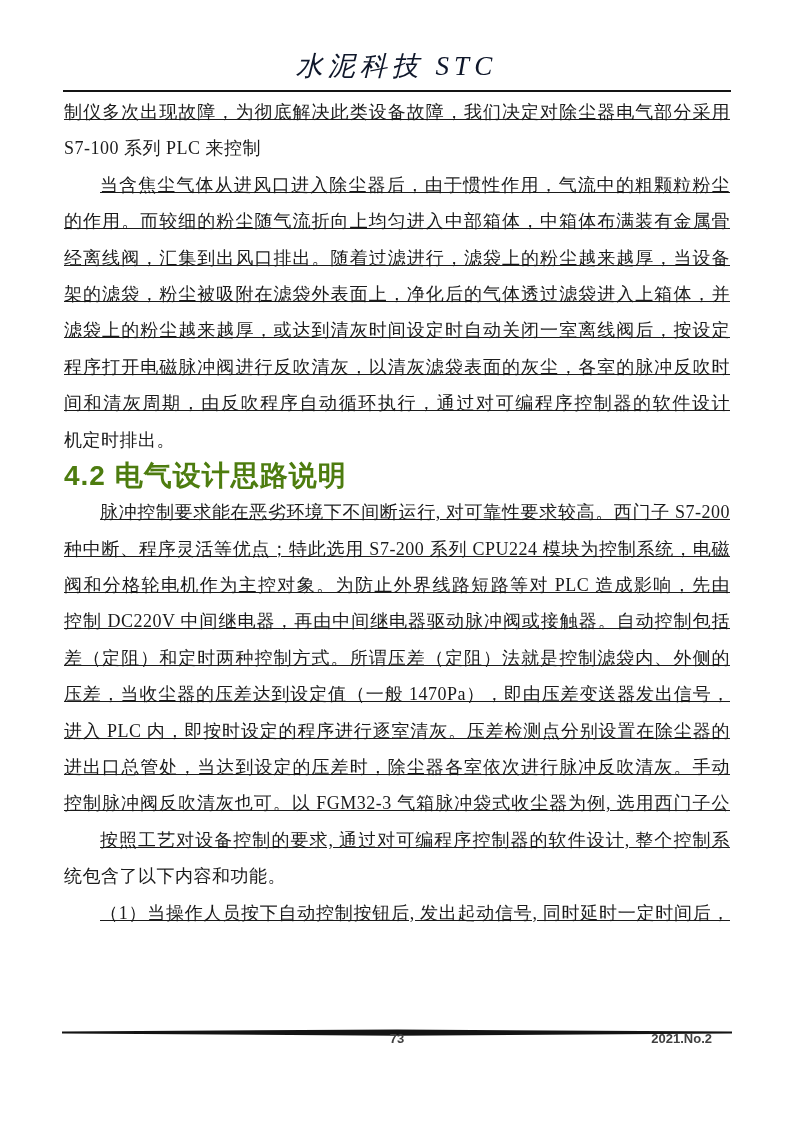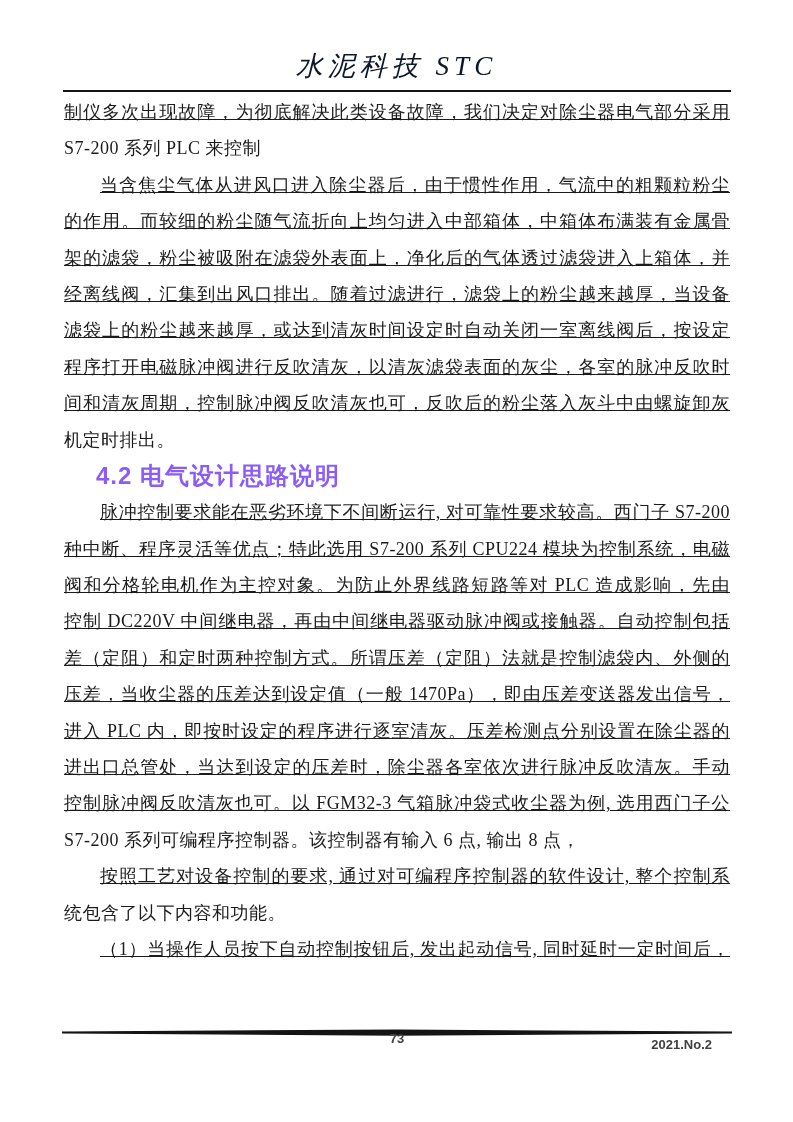--- a/index.html
+++ b/index.html
@@ -47,26 +47,25 @@
     text-align: justify;
     text-justify: inter-character;
     overflow: hidden;
     white-space: normal;
   }
   .line.full { text-align-last: justify; text-decoration: underline; }
   .line.indent { text-indent: 2em; }
   .heading {
     height: 36.4px;
     line-height: 36.4px;
-    font-size: 24px;
+    font-size: 28px;
     font-weight: bold;
     letter-spacing: 1px;
     font-family: "Liberation Sans", "DejaVu Sans", sans-serif;
-    color: #8b5cf6;
-    margin-left: 32px;
+    color: #4d7c0f;
   }
   .footer-divider {
     position: absolute;
     top: 1023px;
     left: 62px;
     width: 670px;
     height: 8px;
   }
   .footer-row {
     position: absolute;
@@ -78,60 +77,59 @@
     font-size: 13px;
     font-weight: bold;
     color: #404040;
   }
   .page-number {
     width: 100%;
     text-align: center;
   }
   .issue-number {
     position: absolute;
-    top: 6px;
+    top: 0;
     right: 18px;
   }
 </style>
 </head>
 <body>
 
 <div class="page">
 
   <div class="journal-title">水泥科技 STC</div>
 
   <div class="header-rule"></div>
 
   <div class="doc-body">
       <div class="para">
         <div class="line full">制仪多次出现故障，为彻底解决此类设备故障，我们决定对除尘器电气部分采用</div>
-        <div class="line">S7-200 系列 PLC 来控制</div>
+        <div class="line">S7-100 系列 PLC 来控制</div>
       </div>
       <div class="para">
         <div class="line full indent">当含焦尘气体从进风口进入除尘器后，由于惯性作用，气流中的粗颗粒粉尘</div>
         <div class="line full">的作用。而较细的粉尘随气流折向上均匀进入中部箱体，中箱体布满装有金属骨</div>
+        <div class="line full">经离线阀，汇集到出风口排出。随着过滤进行，滤袋上的粉尘越来越厚，当设备</div>
         <div class="line full">架的滤袋，粉尘被吸附在滤袋外表面上，净化后的气体透过滤袋进入上箱体，并</div>
-        <div class="line full">经离线阀，汇集到出风口排出。随着过滤进行，滤袋上的粉尘越来越厚，当设备</div>
         <div class="line full">滤袋上的粉尘越来越厚，或达到清灰时间设定时自动关闭一室离线阀后，按设定</div>
         <div class="line full">程序打开电磁脉冲阀进行反吹清灰，以清灰滤袋表面的灰尘，各室的脉冲反吹时</div>
-        <div class="line full">间和清灰周期，控制脉冲阀反吹清灰也可，反吹后的粉尘落入灰斗中由螺旋卸灰</div>
+        <div class="line full">间和清灰周期，由反吹程序自动循环执行，通过对可编程序控制器的软件设计</div>
         <div class="line">机定时排出。</div>
       </div>
       <div class="heading">4.2 电气设计思路说明</div>
       <div class="para">
         <div class="line full indent">脉冲控制要求能在恶劣环境下不间断运行, 对可靠性要求较高。西门子 S7-200</div>
         <div class="line full">种中断、程序灵活等优点；特此选用 S7-200 系列 CPU224 模块为控制系统，电磁</div>
         <div class="line full">阀和分格轮电机作为主控对象。为防止外界线路短路等对 PLC 造成影响，先由 PLC</div>
         <div class="line full">控制 DC220V 中间继电器，再由中间继电器驱动脉冲阀或接触器。自动控制包括压</div>
         <div class="line full">差（定阻）和定时两种控制方式。所谓压差（定阻）法就是控制滤袋内、外侧的</div>
         <div class="line full">压差，当收尘器的压差达到设定值（一般 1470Pa），即由压差变送器发出信号，</div>
         <div class="line full">进入 PLC 内，即按时设定的程序进行逐室清灰。压差检测点分别设置在除尘器的</div>
         <div class="line full">进出口总管处，当达到设定的压差时，除尘器各室依次进行脉冲反吹清灰。手动</div>
         <div class="line full">控制脉冲阀反吹清灰也可。以 FGM32-3 气箱脉冲袋式收尘器为例, 选用西门子公司</div>
-        <div class="line">S7-200 系列可编程序控制器。该控制器有输入 6 点, 输出 8 点，</div>
       </div>
       <div class="para">
         <div class="line full indent">按照工艺对设备控制的要求, 通过对可编程序控制器的软件设计, 整个控制系</div>
         <div class="line">统包含了以下内容和功能。</div>
       </div>
       <div class="para">
         <div class="line full indent">（1）当操作人员按下自动控制按钮后, 发出起动信号, 同时延时一定时间后，</div>
       </div>
     </div>
 

